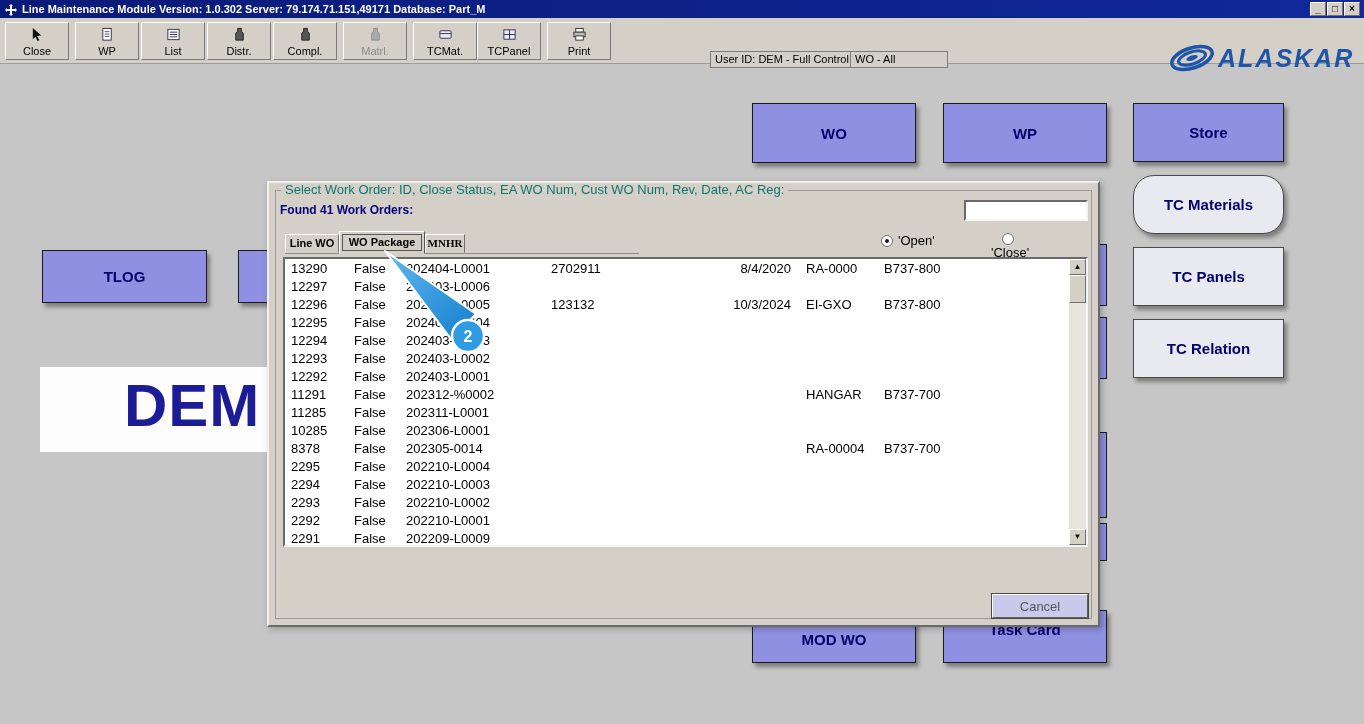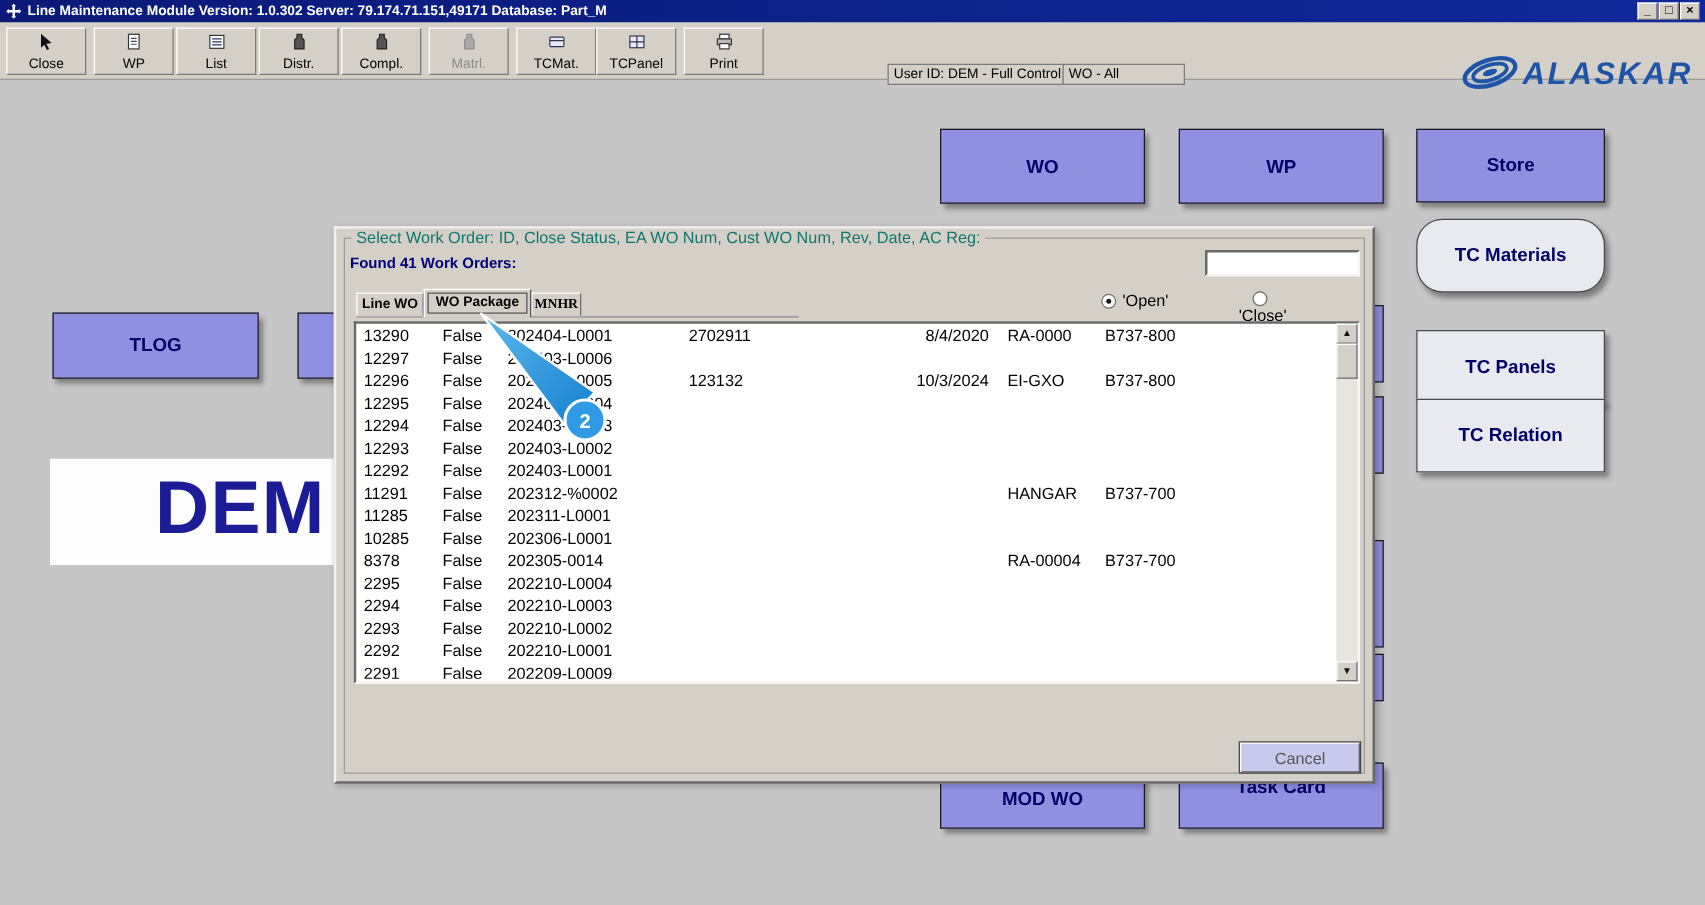--- a/index.html
+++ b/index.html
@@ -62,21 +62,21 @@
     position:absolute;
     background:#e9e9f0; border:1px solid #4a4a4a;
     box-shadow:3px 4px 4px rgba(40,40,40,0.45);
     color:#00006a; font-size:15px; font-weight:bold;
     display:flex; align-items:center; justify-content:center;
   }
   .btn-wo   { left:752px; top:103px; width:164px; height:60px; }
   .btn-wp   { left:943px; top:103px; width:164px; height:60px; }
   .btn-store{ left:1133px; top:103px; width:151px; height:59px; }
   .btn-tcm  { left:1133px; top:175px; width:151px; height:59px;border-radius:21px; }
-  .btn-tcp  { left:1133px; top:264px; width:151px; height:59px; }
+  .btn-tcp  { left:1133px; top:247px; width:151px; height:59px; }
   .btn-tcr  { left:1133px; top:319px; width:151px; height:59px; }
   .btn-tlog { left:42px;  top:250px; width:165px; height:53px; }
   .btn-hidden-left { left:238px; top:250px; width:110px; height:53px; }
   .btn-modwo{ left:752px; top:610px; width:164px; height:53px; align-items:flex-end; padding-bottom:14px; }
   .btn-task { left:943px; top:610px; width:164px; height:53px; align-items:flex-end; padding-bottom:24px; }
   .sliver { position:absolute; left:943px; width:164px; background:#8f90e2; border:1px solid #1a1a1a; }
   .sl1 { top:244px; height:62px; } .sl2 { top:317px; height:62px; }
   .sl3 { top:432px; height:86px; } .sl4 { top:523px; height:38px; }
 
   .dem-panel {

